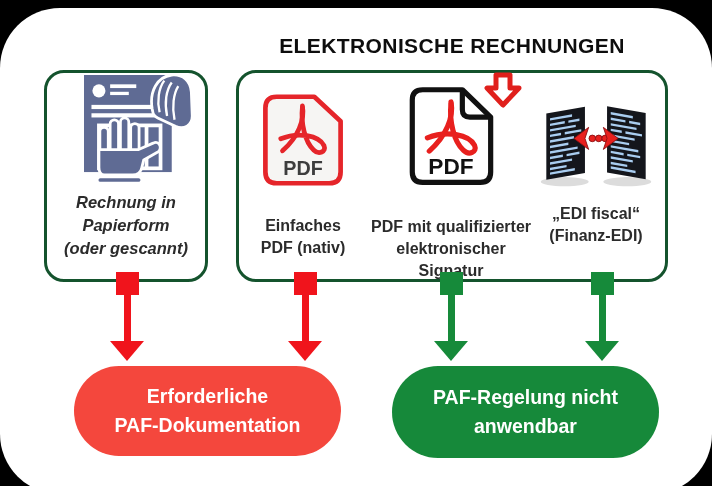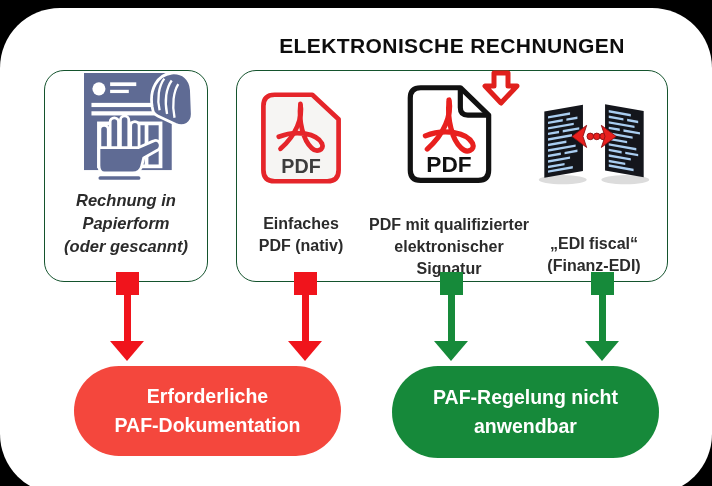--- a/index.html
+++ b/index.html
@@ -1,27 +1,27 @@
 <!DOCTYPE html>
 <html><head>
 <meta charset="utf-8">
 <style>
   html,body{margin:0;padding:0;background:#000;}
   body{width:712px;height:486px;position:relative;font-family:"Liberation Sans",sans-serif;}
   .card{position:absolute;left:0;top:8px;width:712px;height:486px;background:#ffffff;border-radius:60px;overflow:hidden;}
   .title{position:absolute;left:236px;top:26px;width:432px;text-align:center;font-size:21px;font-weight:800;color:#0d0d0d;letter-spacing:.4px;}
-  .box{position:absolute;top:62px;height:212px;box-sizing:border-box;border:1px solid #14532d;border-radius:20px;background:#fff;}
+  .box{position:absolute;top:62px;height:212px;box-sizing:border-box;border:3px solid #14532d;border-radius:20px;background:#fff;}
   .box-paper{left:44px;width:164px;}
   .box-electronic{left:236px;width:432px;display:flex;}
   .paper-inner{width:100%;height:100%;display:flex;flex-direction:column;align-items:center;}
   .item-label{font-size:16.5px;font-weight:700;color:#2b2b2b;text-align:center;line-height:1.38;white-space:pre-line;}
   .col{display:flex;flex-direction:column;align-items:center;}
   .col1{width:128px;}
   .col2{width:168px;position:relative;}
-  .col3{width:122px;gap:32px;}
+  .col3{width:122px;}
   .icon-wrap{position:relative;}
   .dl-arrow{position:absolute;top:-13px;right:-26px;}
   .flow-arrow{position:absolute;top:264px;width:34px;display:flex;flex-direction:column;align-items:center;}
   .flow-arrow .sq{width:23px;height:23px;}
   .flow-arrow .stem{width:7px;height:46px;}
   .flow-arrow .head{width:0;height:0;border-left:17px solid transparent;border-right:17px solid transparent;}
   .flow-red .sq,.flow-red .stem{background:#f0141c;}
   .flow-red .head{border-top:20px solid #f0141c;}
   .flow-green .sq,.flow-green .stem{background:#168a3a;}
   .flow-green .head{border-top:20px solid #168a3a;}

